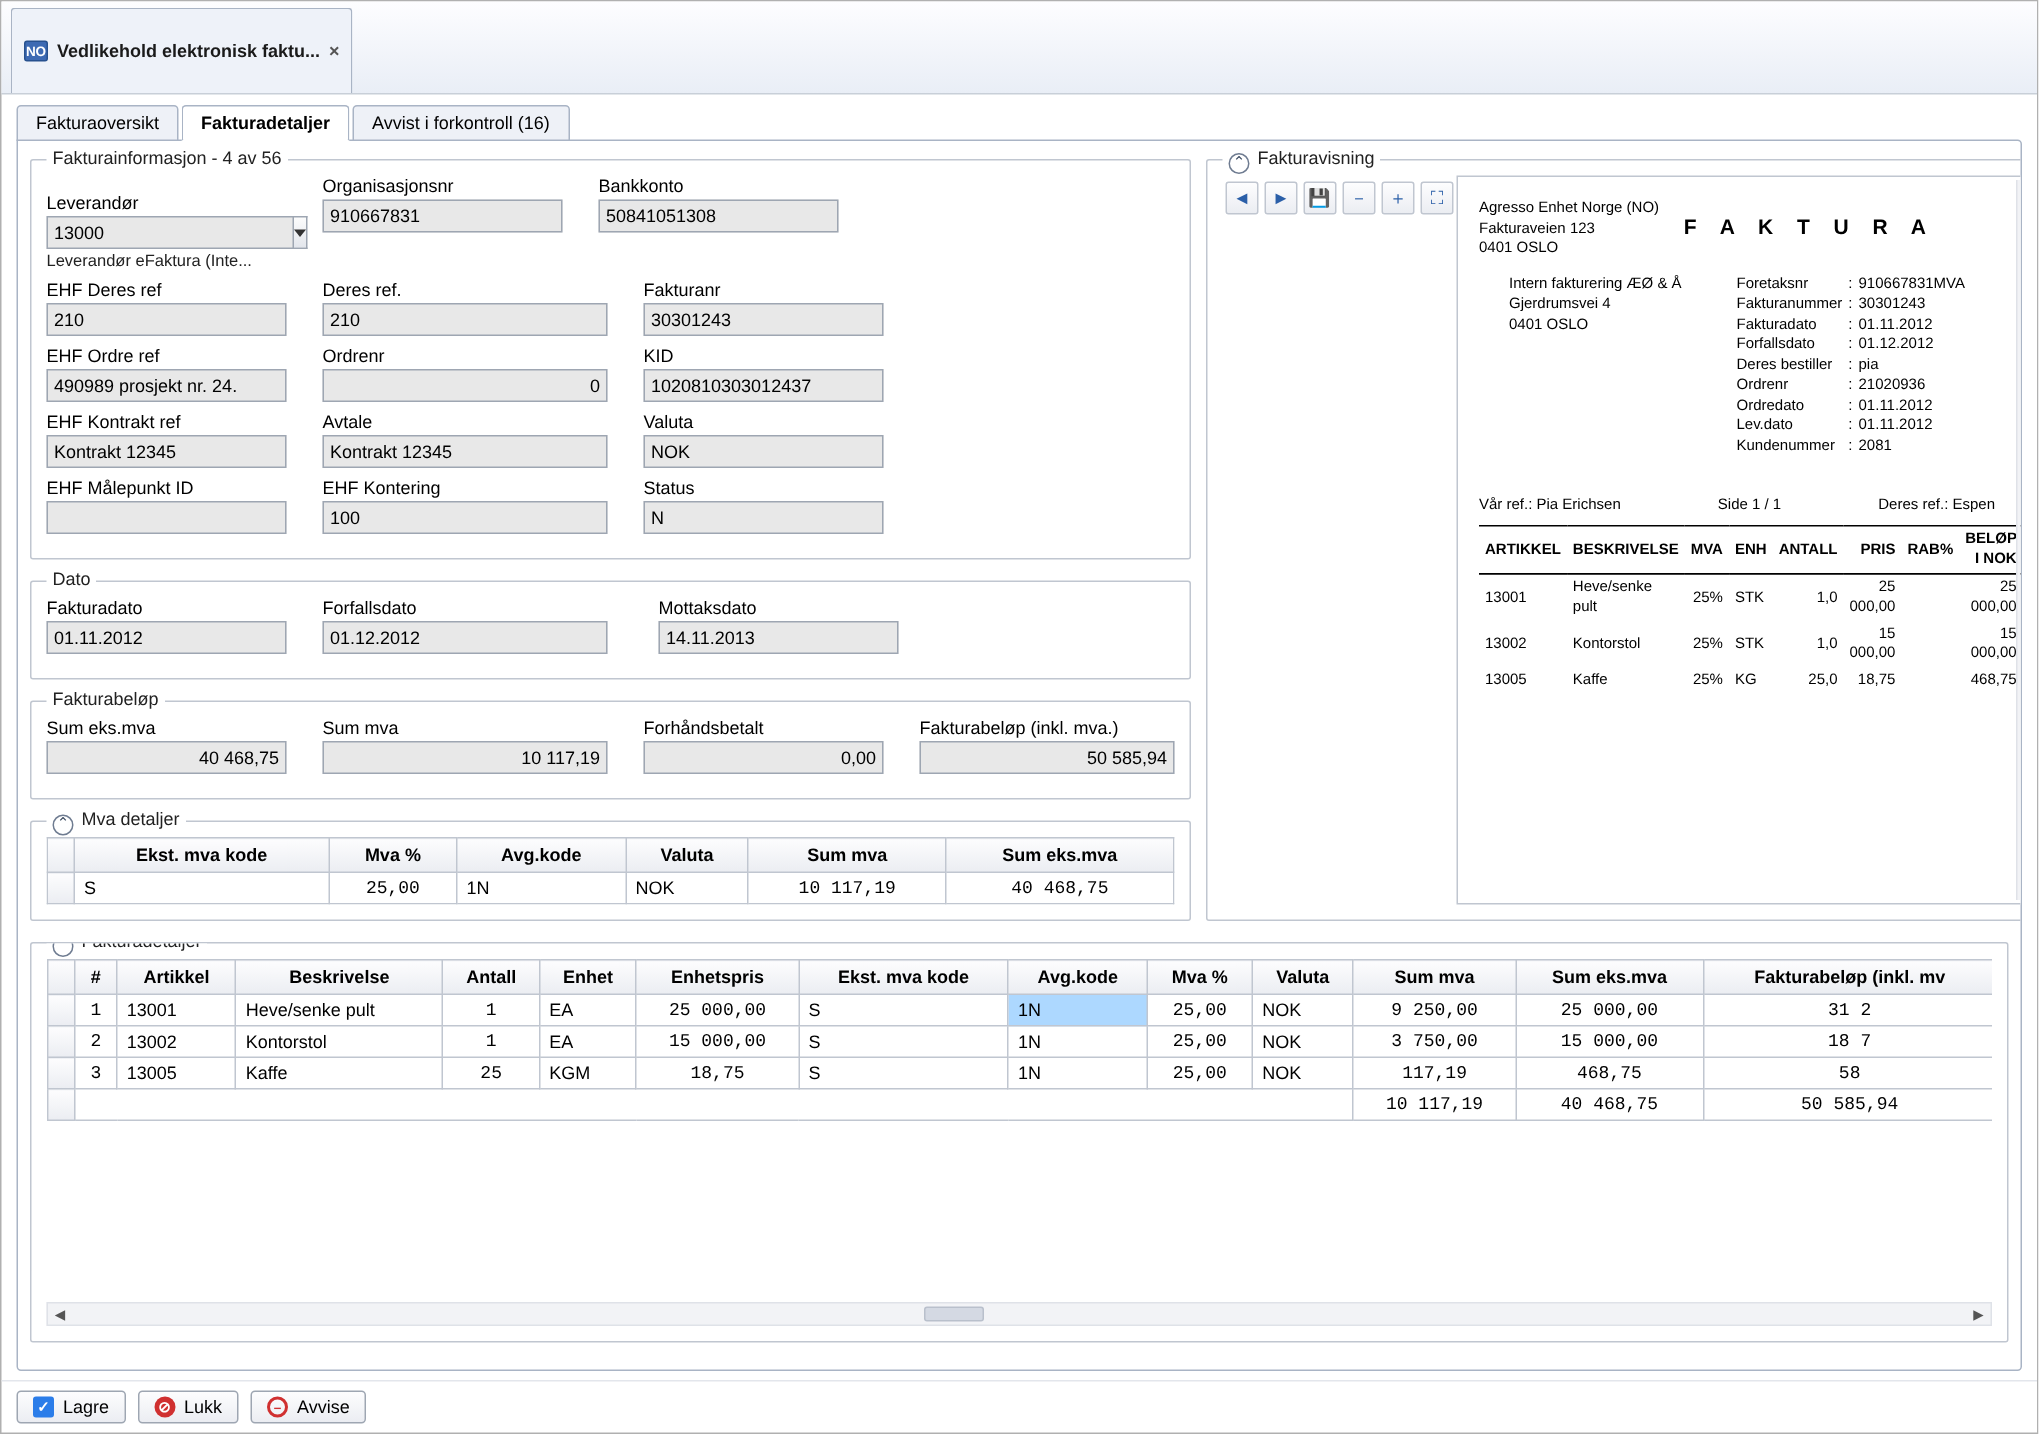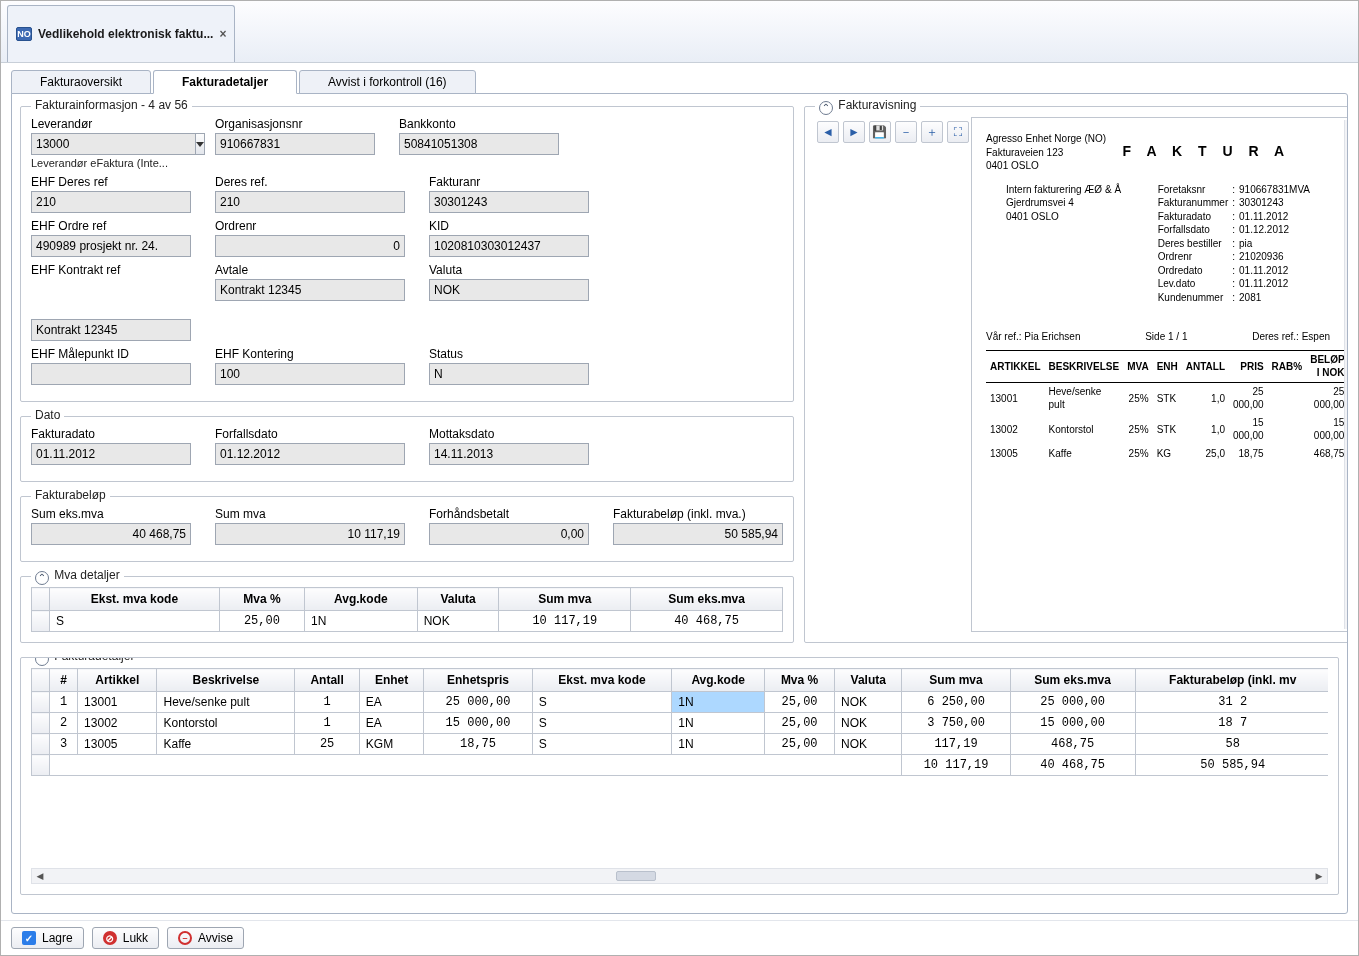--- a/index.html
+++ b/index.html
@@ -14,21 +14,21 @@
   
   .wintab-bar { background: linear-gradient(#fdfdff,#e9eef6); border-bottom: 1px solid #c8cfd8; padding: 4px 6px 0 6px; display: flex; gap: 4px; }
   .wintab { background: #eef2f9; border: 1px solid #a9b4c5; border-bottom: none; border-radius: 3px 3px 0 0; padding: 21px 8px; display: flex; align-items: center; gap: 6px; font-weight: bold; color: #1a1a1a; }
   .wintab .close { font-weight: bold; color: #555; cursor: pointer; }
   .nbadge { display: inline-flex; align-items: center; justify-content: center; width: 16px; height: 14px; background: #3d6ab3; color: #fff; font-size: 9px; font-weight: bold; border: 1px solid #27518f; border-radius: 2px; }
   
   .menubar { background: linear-gradient(#f3f6fb,#e3e9f2); border-bottom: 1px solid #c8cfd8; padding: 4px 10px; display: flex; gap: 14px; color: #202020; }
   .menuitem { cursor: pointer; }
   
   .tabs-bar { padding: 6px 10px 0 10px; display: flex; gap: 0; }
-  .tab { border: 1px solid #a9b4c5; border-bottom: 1px solid #a9b4c5; background: #eef1f7; padding: 4px 28px; position: relative; top: 1px; cursor: pointer; border-radius: 3px 3px 0 0; margin-right: 2px; }
+  .tab { border: 1px solid #a9b4c5; border-bottom: 1px solid #a9b4c5; background: #eef1f7; padding: 4px 12px; position: relative; top: 1px; cursor: pointer; border-radius: 3px 3px 0 0; margin-right: 2px; }
   .tab.active { background: #fff; border-bottom: 1px solid #fff; font-weight: bold; }
   .content-outer { flex: 1; border: 1px solid #a9b4c5; margin: 0 10px 6px 10px; background: #fff; border-radius: 0 3px 3px 3px; padding: 8px; display: flex; flex-direction: column; overflow: hidden; }
   
   .group { border: 1px solid #c0c6d0; border-radius: 2px; margin: 4px 0 10px 0; padding: 10px 10px 10px 10px; position: relative; }
   .group-legend { position: absolute; top: -9px; left: 10px; background: #fff; padding: 0 4px; font-size: 12px; color: #222; }
   .collapse-toggle { display: inline-flex; width: 14px; height: 14px; border: 1px solid #6f7c91; border-radius: 50%; align-items: center; justify-content: center; font-size: 10px; line-height: 10px; color: #3d4c62; margin-right: 2px; position: relative; top: 2px; }
   
   .form-row { display: flex; gap: 24px; margin-bottom: 6px; }
   .form-col { display: flex; flex-direction: column; min-width: 160px; }
   .lbl { font-size: 12px; color: #000; margin-bottom: 2px; }
@@ -109,21 +109,21 @@
   <div class="content-outer">
 
     <div class="top-split">
 
       <div class="left-pane">
 
         <div class="group">
           <div class="group-legend">Fakturainformasjon - 4 av 56</div>
 
           <div class="form-row">
-            <div class="form-col" style="width:160px;">
+            <div class="form-col" style="width:160px;margin-top:11px;">
               <span class="lbl">Leverandør</span>
               <div class="dd">
                 <input class="inp" value="13000" style="">
                 <div class="ddbtn"></div>
               </div>
               <span class="sublbl">Leverandør eFaktura (Inte...</span>
             </div>
             <div class="form-col" style="width:160px;">
               <span class="lbl">Organisasjonsnr</span>
               <input class="inp" value="910667831" style="">
@@ -158,21 +158,21 @@
               <span class="lbl">Ordrenr</span>
               <input class="inp num" value="0" style="">
             </div>
             <div class="form-col" style="width:160px;">
               <span class="lbl">KID</span>
               <input class="inp" value="1020810303012437" style="">
             </div>
           </div>
 
           <div class="form-row">
-            <div class="form-col" style="width:160px;gap:40px;">
+            <div class="form-col" style="width:160px;">
               <span class="lbl">EHF Kontrakt ref</span>
               <input class="inp" value="Kontrakt 12345" style="">
             </div>
             <div class="form-col" style="width:190px;">
               <span class="lbl">Avtale</span>
               <input class="inp" value="Kontrakt 12345" style="">
             </div>
             <div class="form-col" style="width:160px;">
               <span class="lbl">Valuta</span>
               <input class="inp" value="NOK" style="">
@@ -199,21 +199,21 @@
           <div class="group-legend">Dato</div>
           <div class="form-row">
             <div class="form-col" style="width:160px;">
               <span class="lbl">Fakturadato</span>
               <input class="inp" value="01.11.2012" style="">
             </div>
             <div class="form-col" style="width:190px;">
               <span class="lbl">Forfallsdato</span>
               <input class="inp" value="01.12.2012" style="">
             </div>
-            <div class="form-col" style="width:160px;">
+            <div class="form-col" style="width:160px;margin-left:10px;">
               <span class="lbl">Mottaksdato</span>
               <input class="inp" value="14.11.2013" style="">
             </div>
           </div>
         </div>
 
         <div class="group">
           <div class="group-legend">Fakturabeløp</div>
           <div class="form-row">
             <div class="form-col" style="width:160px;">
@@ -424,21 +424,21 @@
     <td class="num">1</td>
                 <td>13001</td>
                 <td>Heve/senke pult</td>
     <td class="num">1</td>
                 <td>EA</td>
                 <td class="num">25 000,00</td>
     <td>S</td>
                 <td class="sel">1N</td>
                 <td class="num">25,00</td>
     <td>NOK</td>
-                <td class="num">6 250,00</td>
+                <td class="num">9 250,00</td>
                 <td class="num">25 000,00</td>
     <td class="num">31 2</td>
               </tr>
               <tr>
                 <td class="rowheader"></td>
     <td class="num">2</td>
                 <td>13002</td>
                 <td>Kontorstol</td>
     <td class="num">1</td>
                 <td>EA</td>

